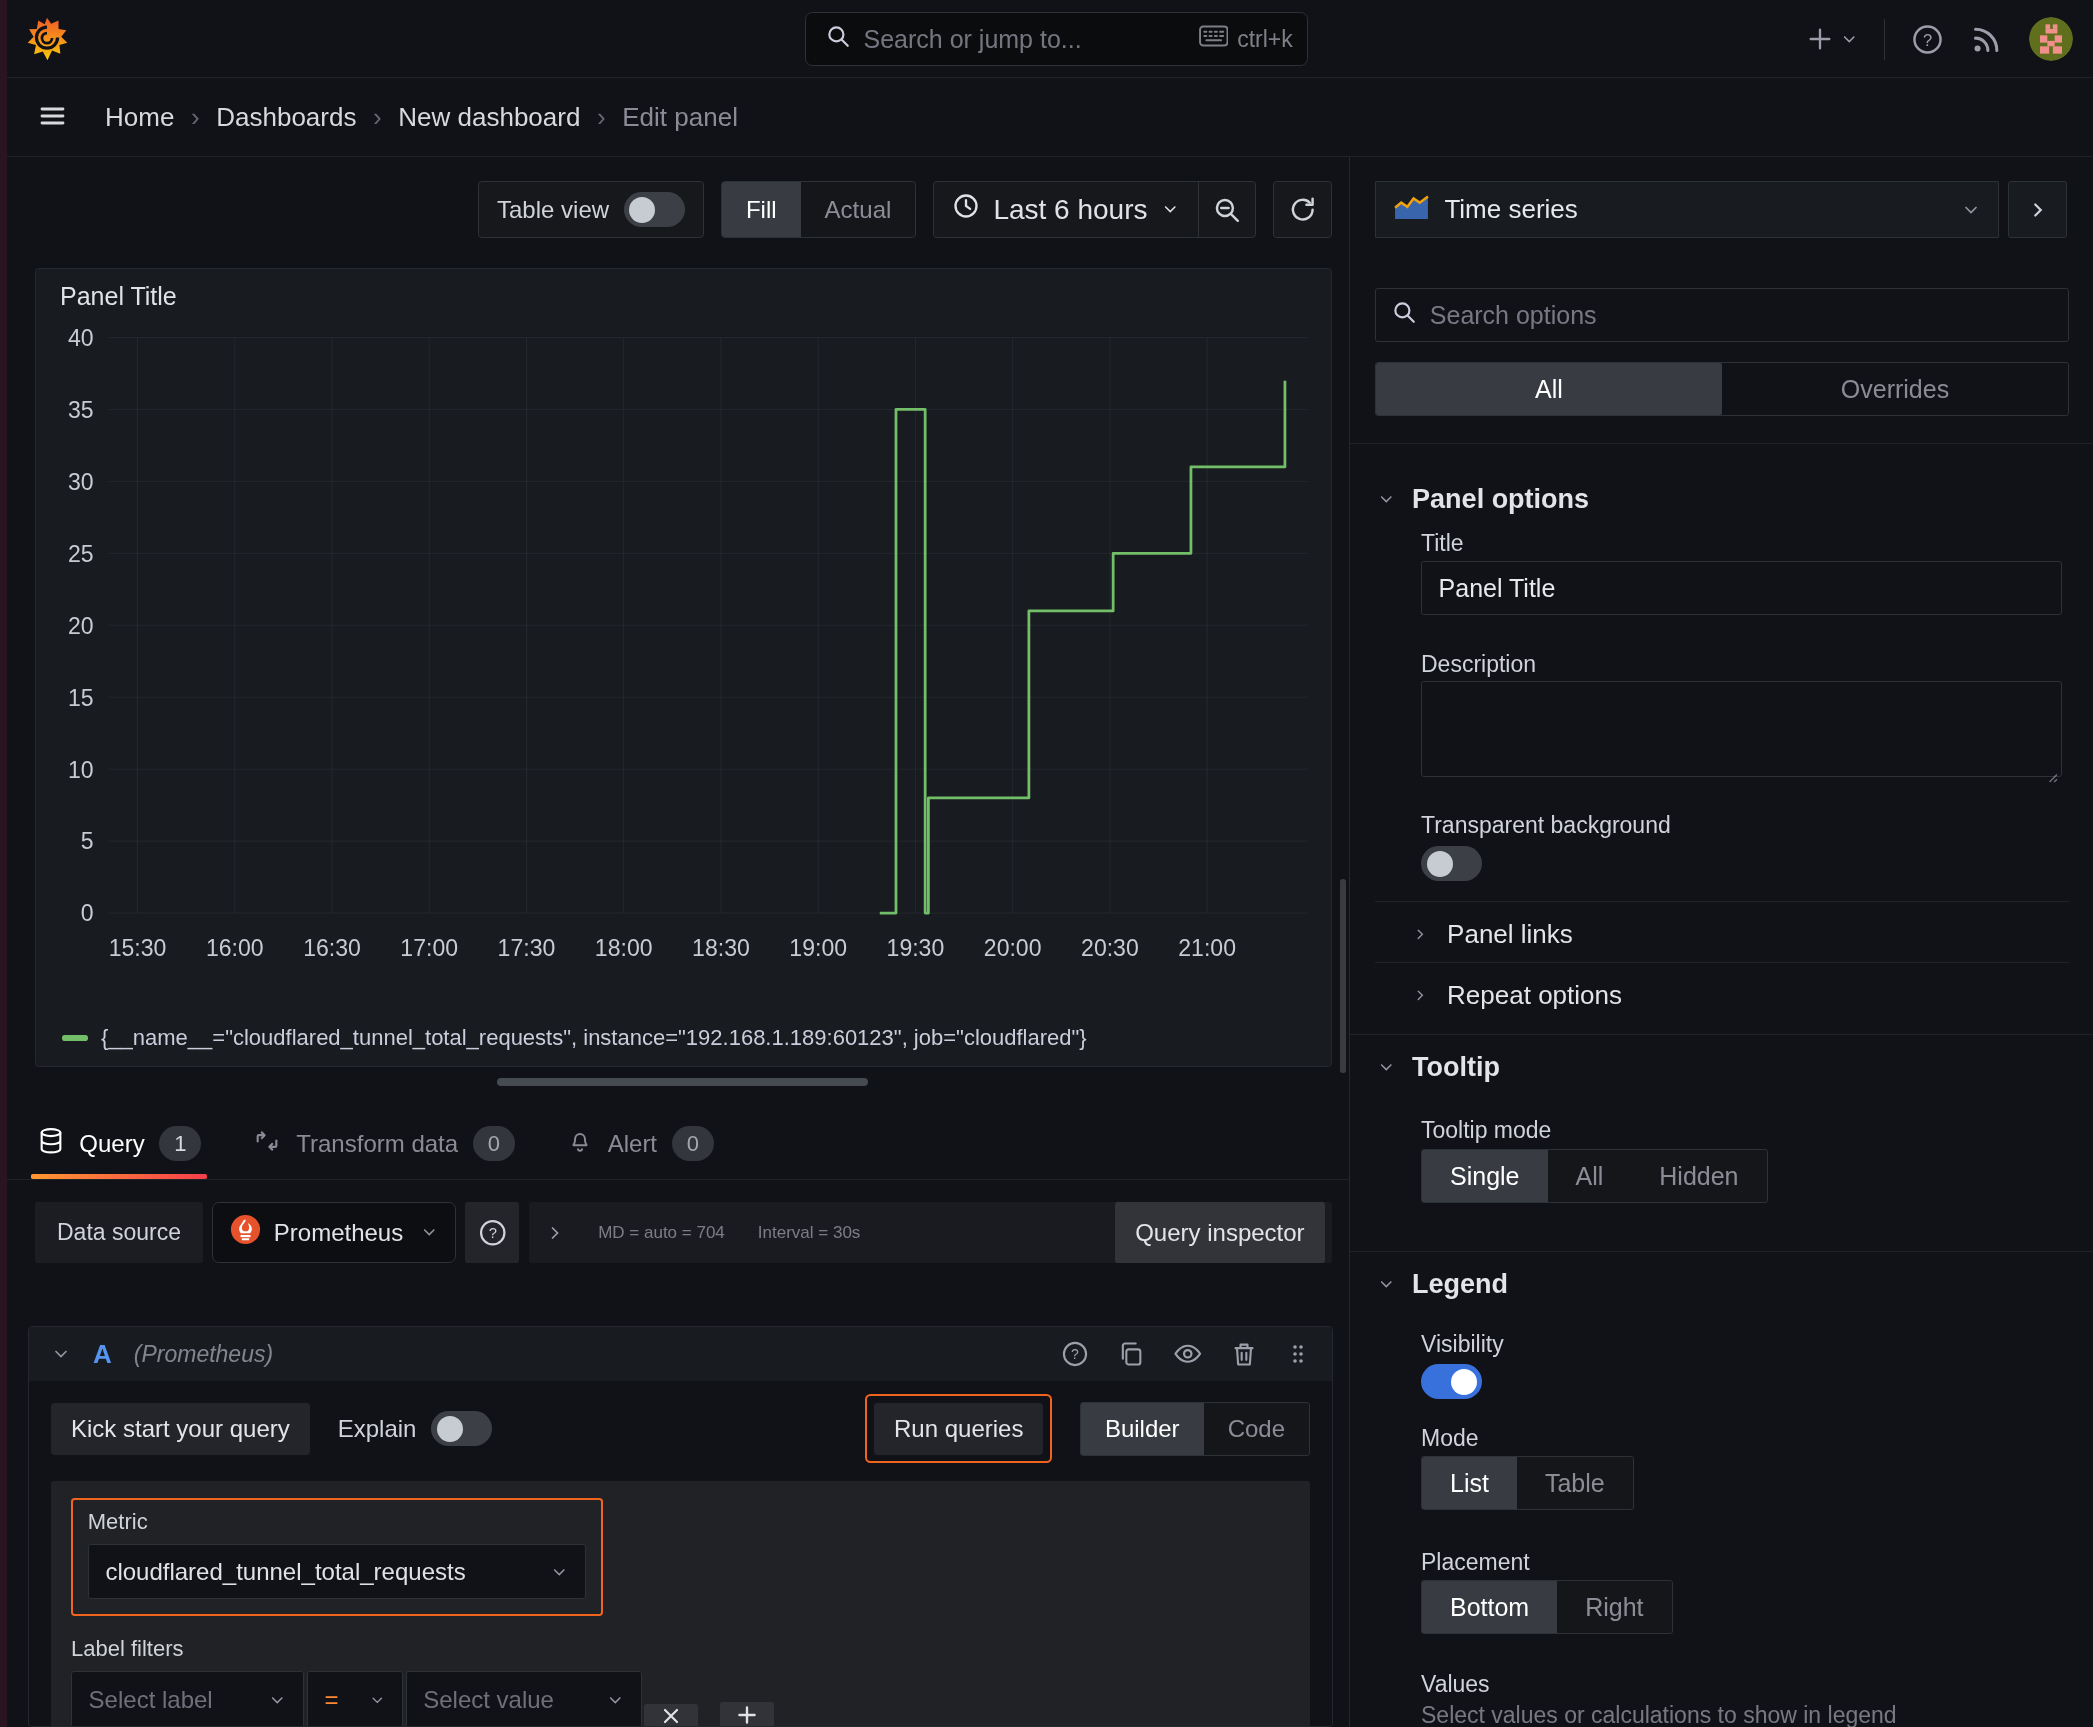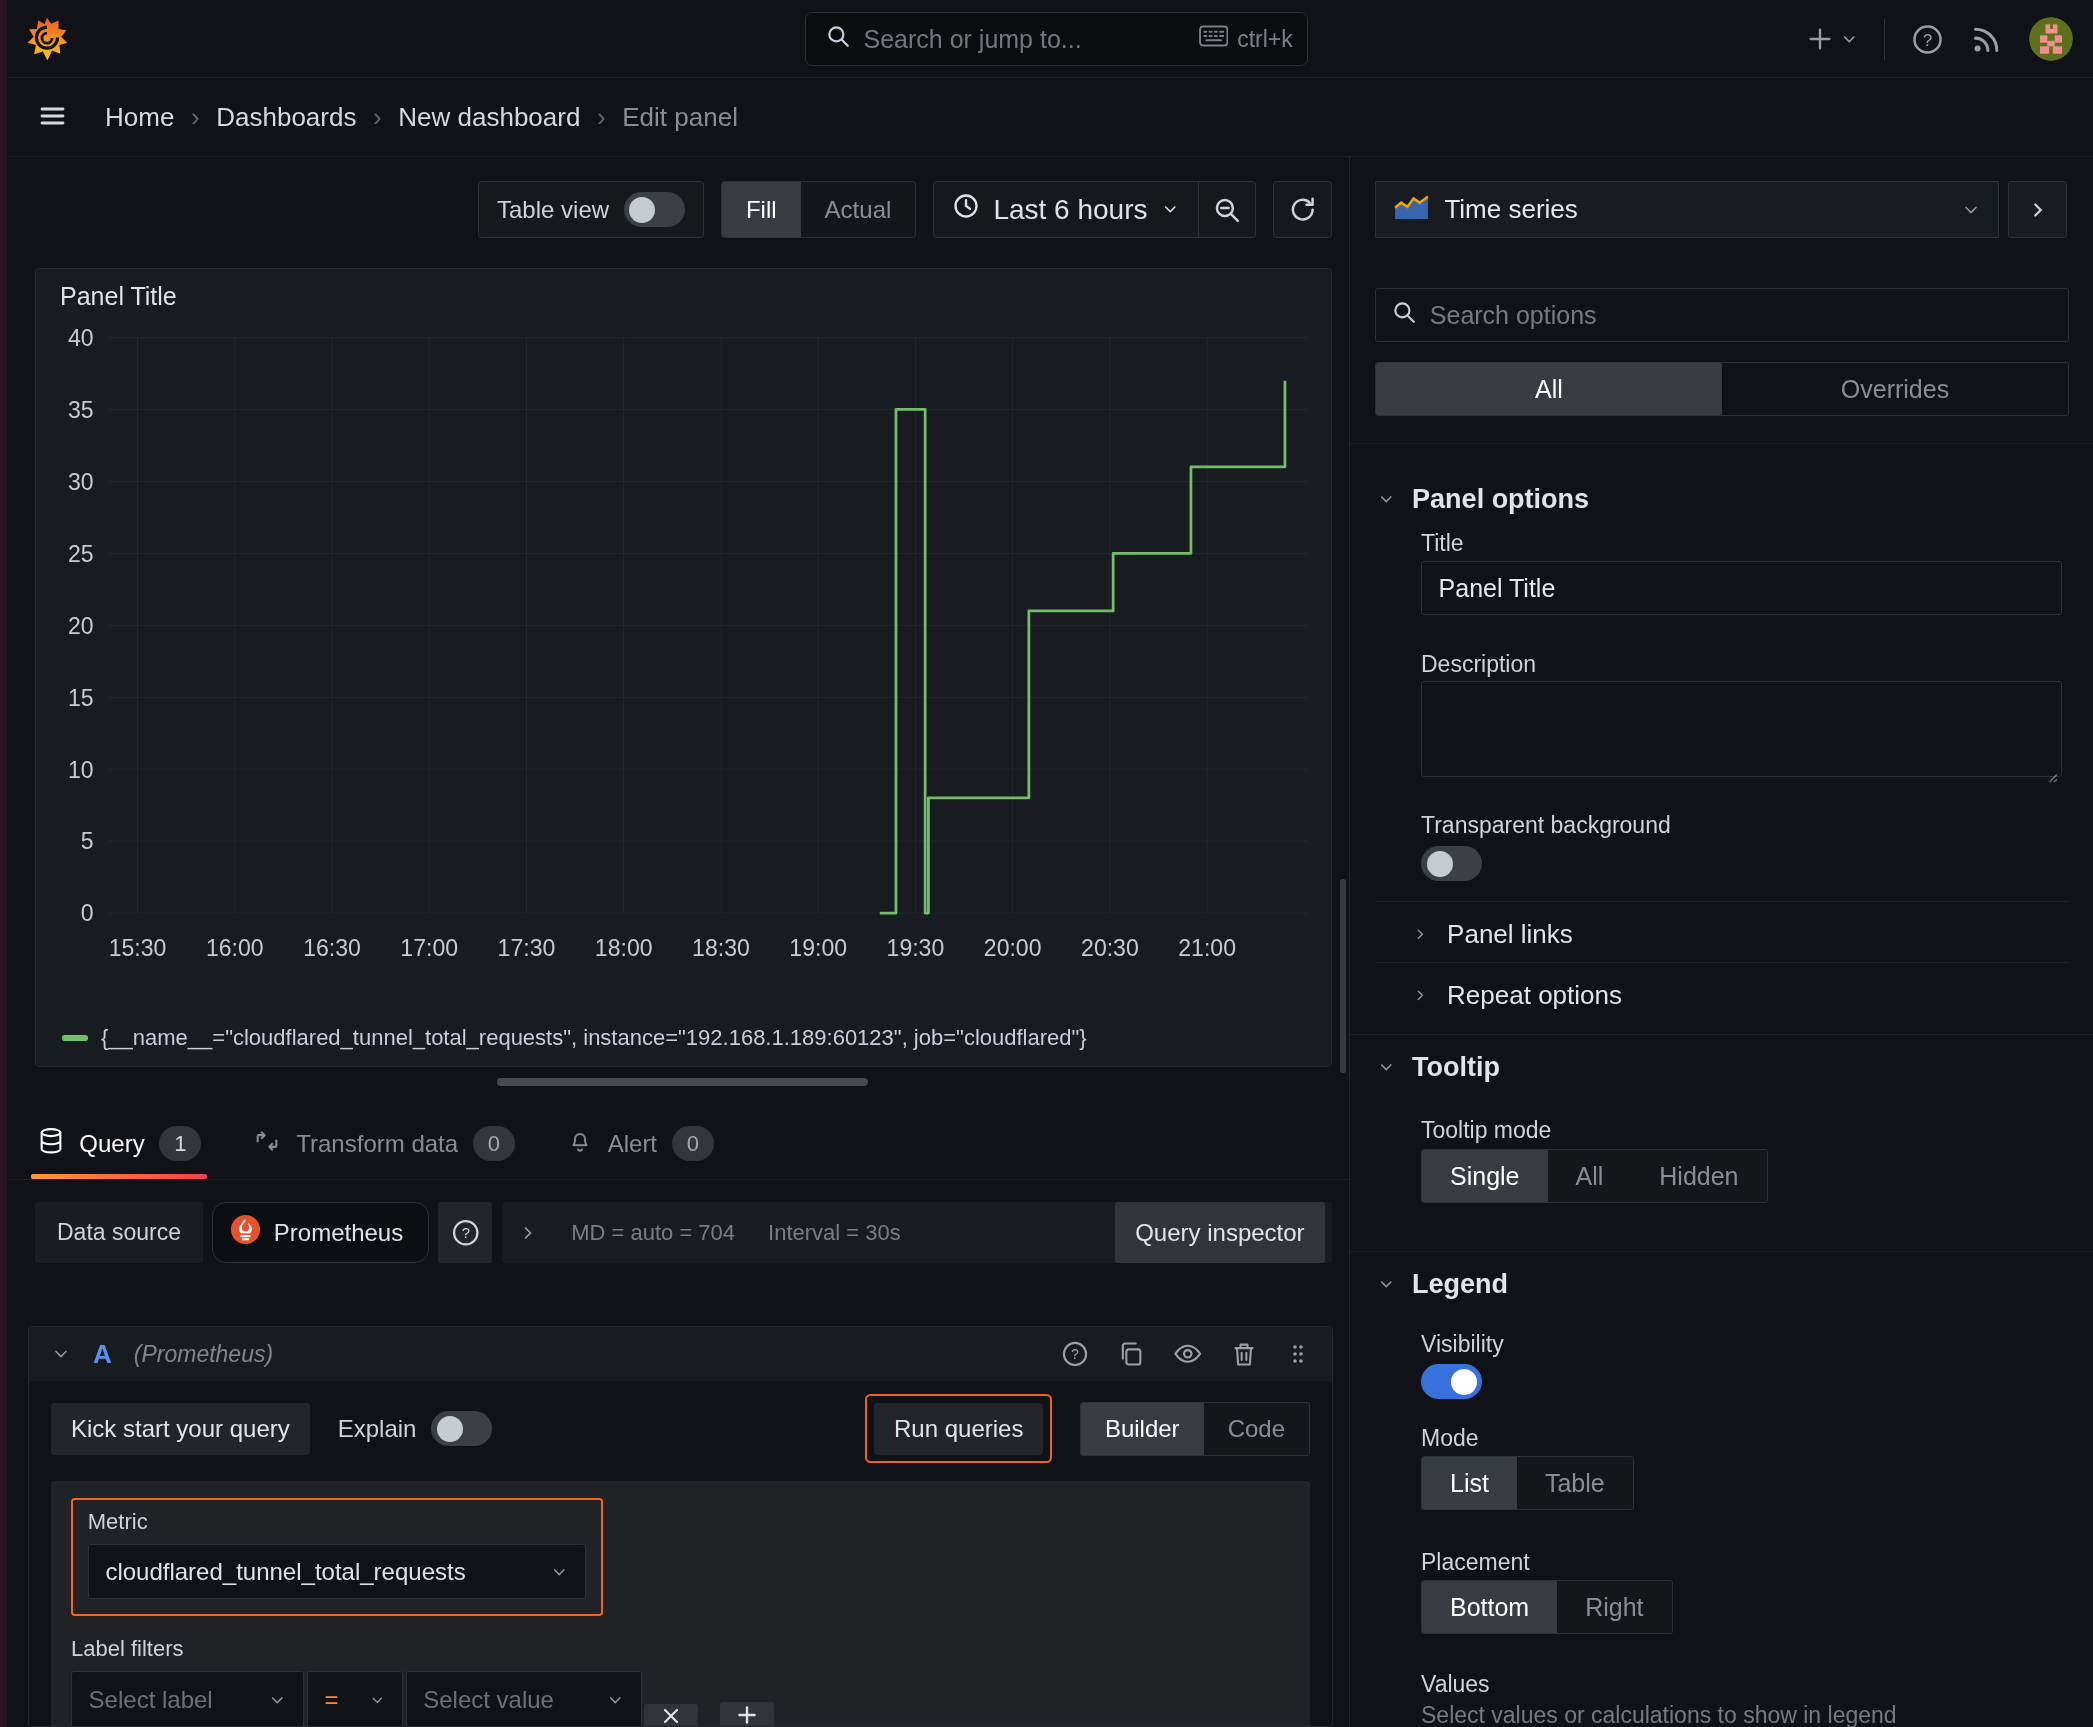--- a/index.html
+++ b/index.html
@@ -70,25 +70,25 @@
   .tabs-row { position:absolute; left:0px; top:1108px; width:1349px; height:72px; border-bottom:0.9px solid #202226; display:flex; align-items:stretch; padding-left:31px; gap:41px; }
   .tab { display:flex; align-items:center; gap:14.8px; position:relative; padding:0 5.5px; cursor:pointer; color:rgba(204,204,220,.65); }
   .tab.active { color:#fff; }
   .tab .underline { position:absolute; left:0; right:0; bottom:0; height:4.6px; border-radius:1.8px; background:linear-gradient(90deg,#ff9830,#f53e4c); }
   .badge { min-width:42px; height:35px; border-radius:17.5px; background:#33363d; display:flex; align-items:center; justify-content:center; font-size:22px; color:rgba(204,204,220,.75); padding:0 11px; }
   .tab.active .badge { color:#d8d9dd; }
 
   
   .ds-row { position:absolute; left:35px; top:1202px; width:1297px; height:61px; display:flex; align-items:stretch; gap:9.2px; }
   .ds-label { background:#1b1d22; display:flex; align-items:center; padding:0 22px; border-radius:2.8px; color:#d0d3d9; font-size:23px; }
-  .ds-picker { background:#0d0e11; border:0.9px solid #2c3235; border-radius:14px; display:flex; align-items:center; gap:13px; padding:0 16.6px; width:217px; cursor:pointer; }
+  .ds-picker { background:#0d0e11; border:0.9px solid #2c3235; border-radius:7px; display:flex; align-items:center; gap:13px; padding:0 16.6px; width:244px; cursor:pointer; }
   .ds-picker .name { color:#e0e2e7; flex:1; }
   .help-btn { width:54px; background:rgba(204,204,220,.1); border:none; border-radius:2.8px; color:#d0d3d9; display:flex; align-items:center; justify-content:center; cursor:pointer; }
   .ds-stats { flex:1; background:rgba(204,204,220,.05); border-radius:2.8px; display:flex; align-items:center; gap:33px; padding:0 7.4px 0 16.6px; }
-  .ds-stats .stat { color:rgba(204,204,220,.55); font-size:22px; }
+  .ds-stats .stat { color:rgba(204,204,220,.55); font-size:17px; }
   .btn-inspector { background:rgba(204,204,220,.14); border:none; color:#e3e4e8; height:100%; margin-left:auto; border-radius:2.8px; }
 
   
   .query-card { position:absolute; left:28px; top:1326px; width:1305px; height:401px; border:0.9px solid #25282e; border-radius:3.7px; background:#111217; overflow:hidden; }
   .q-header { height:54px; background:#181b1f; display:flex; align-items:center; padding:0 22px; gap:22px; }
   .q-ref { color:#5794f2; font-size:26px; font-weight:bold; cursor:pointer; }
   .q-ds-hint { color:rgba(204,204,220,.6); font-style:italic; font-size:23px; }
   .q-icons { margin-left:auto; display:flex; align-items:center; gap:28px; color:rgba(204,204,220,.7); }
   .q-toolbar { display:flex; align-items:center; padding:13px 22px 9.2px 22px; gap:28px; }
   .btn-secondary { background:rgba(204,204,220,.1); border:none; color:#e3e4e8; height:52px; }

